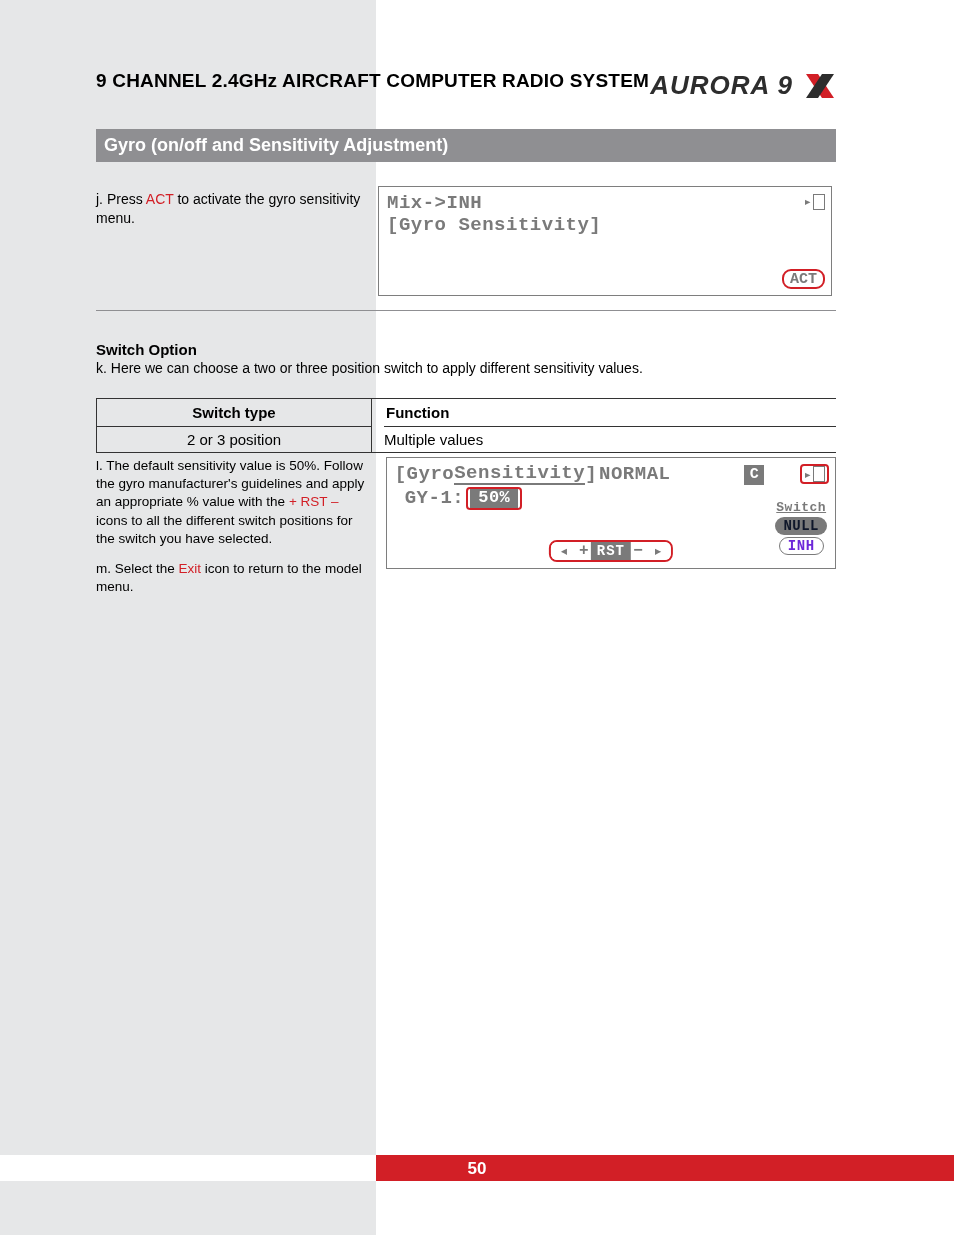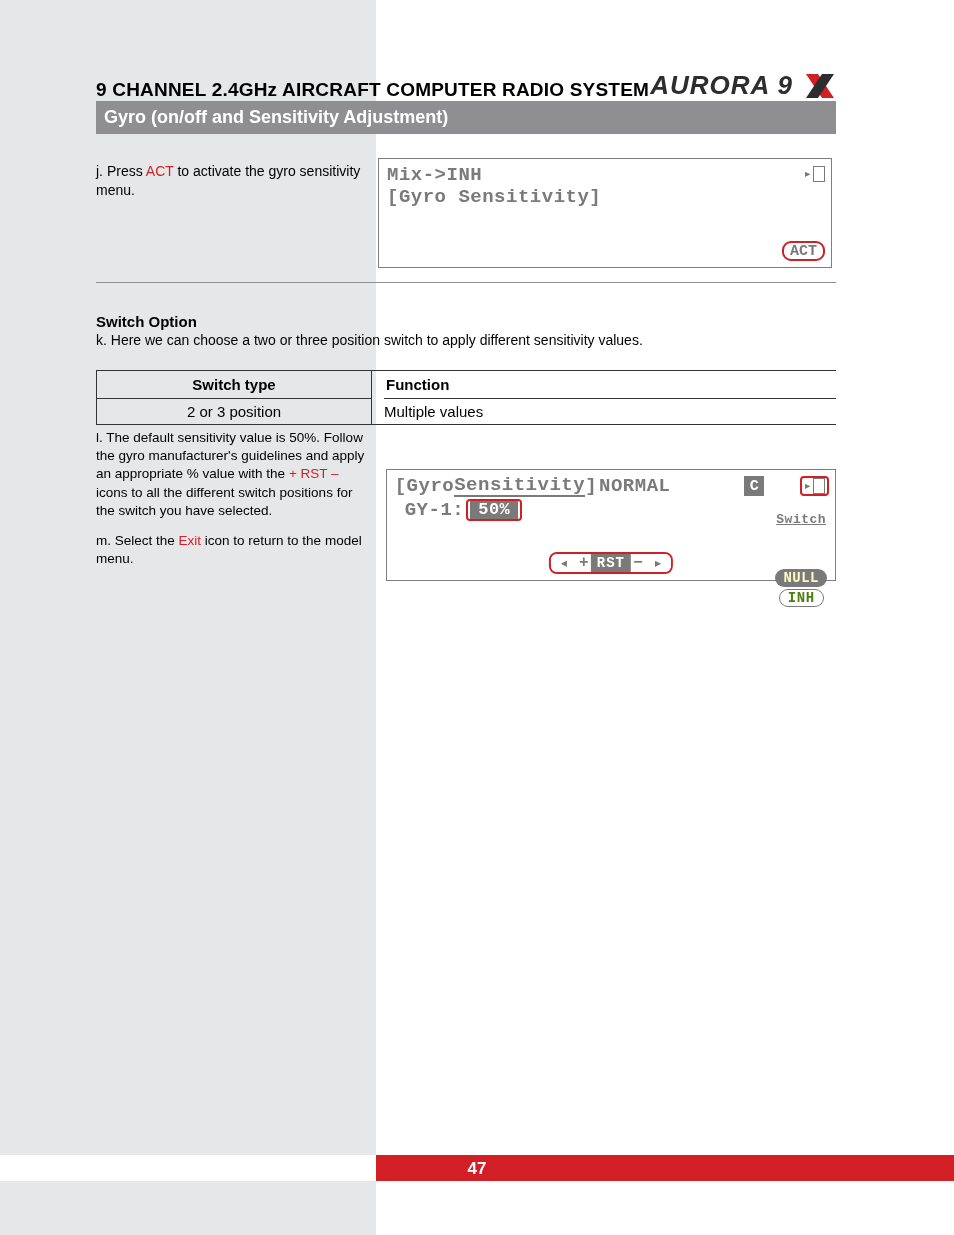--- a/index.html
+++ b/index.html
@@ -16,22 +16,23 @@
     width: 376px; height: 1235px;
     background: #e6e7e8;
   }
   .content {
     position: absolute;
     left: 96px; top: 70px;
     width: 740px;
   }
   .header-row {
     display: flex;
-    align-items: flex-end;
+    align-items: flex-start;
     justify-content: space-between;
+    margin-bottom: 28px;
   }
   .page-title {
     font-size: 19px;
     font-weight: 700;
     letter-spacing: 0.2px;
   }
   .logo {
     display: flex;
     align-items: center;
     gap: 11px;
@@ -158,21 +159,21 @@
     border-bottom: 1px solid #333;
   }
   .st-col2 .st-head { padding-left: 2px; border-bottom: 1px solid #333; }
   .st-cell {
     font-size: 15px;
     padding: 4px 0;
   }
 
   .row-lm {
     display: flex;
-    align-items: flex-end;
+    align-items: flex-start;
     gap: 20px;
   }
   .instr-block {
     width: 272px;
     font-size: 13.5px;
     line-height: 1.35;
   }
   .instr-block p { margin-bottom: 12px; }
 
   .lcd2 {
@@ -241,26 +242,25 @@
   .pill {
     border-radius: 10px;
     padding: 0 8px;
     font-size: 14px;
     height: 18px;
     display: flex; align-items: center;
     letter-spacing: 0.5px;
   }
   .pill-null {
     background: #7a7a7a;
-    color: #fef9c3;
-    margin-top: 40px;
+    color: #0f172a;
   }
   .pill-inh {
     border: 1.5px solid #7a7a7a;
-    color: #4d7c0f;
+    color: #6d28d9;
     background: #fff;
   }
   .rst-group {
     position: absolute;
     bottom: 6px;
     left: 50%;
     transform: translateX(-50%);
     border: 2px solid #d21f26;
     border-radius: 8px;
     display: flex;
@@ -413,13 +413,13 @@
       </div>
     </div>
   </div>
 
 </div>
 
 <div class="footer-bar">
   <div class="footer-light"></div>
   <div class="footer-red"></div>
 </div>
-<div class="page-num">47</div>
+<div class="page-num">50</div>
 
 </body></html>

